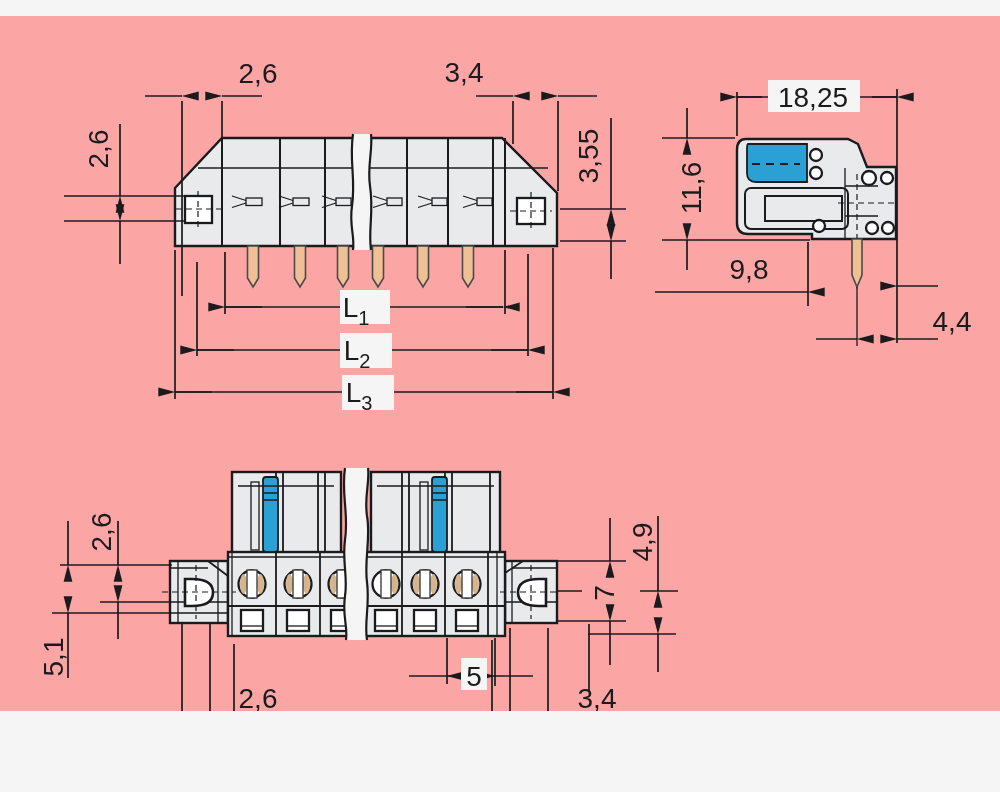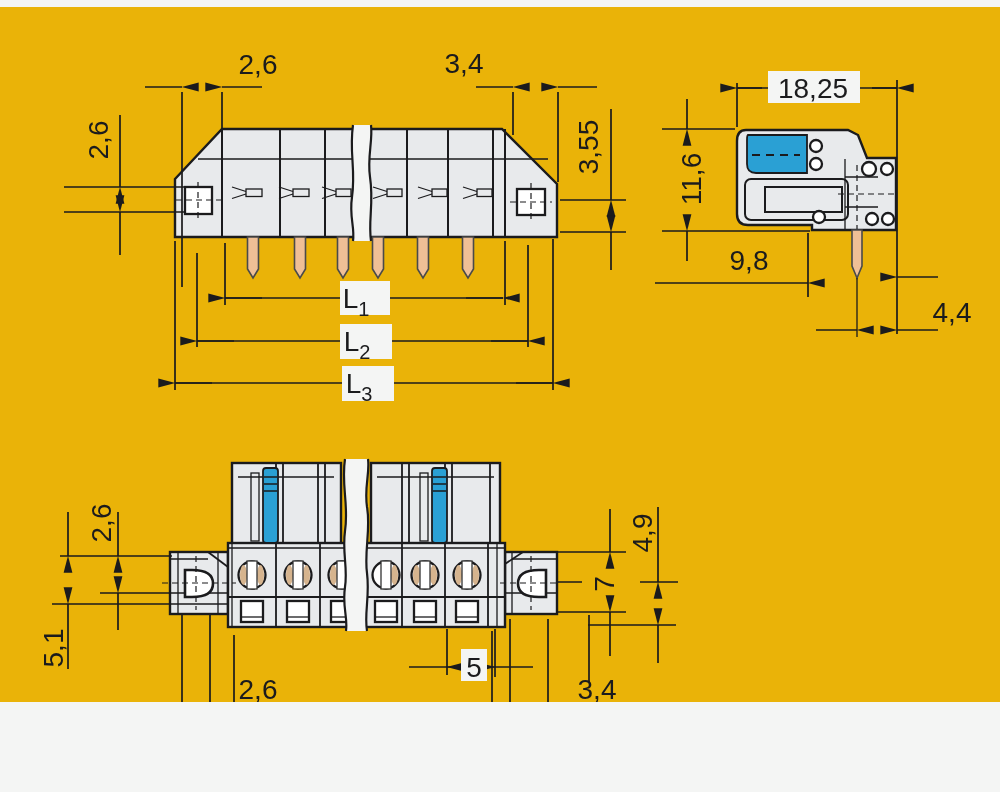--- a/index.html
+++ b/index.html
@@ -1,16 +1,16 @@
 <!DOCTYPE html>
 <html><head>
 <meta charset="utf-8">
 <style>
   html,body{margin:0;padding:0;background:#f4f5f4;}
-  .stage{width:1000px;height:695px;position:relative;margin:7px auto;background:#eab308;overflow:hidden;}
+  .stage{width:1000px;height:695px;position:relative;margin:16px auto;background:#fca5a5;overflow:hidden;}
   svg{display:block;}
   svg text{font-family:"Liberation Sans", sans-serif;font-size:28px;fill:#1b1b1d;}
   .sub{font-size:20px;}
   .body{fill:#e8eaec;stroke:#1b1b1d;stroke-width:2.4;}
   .bodyln{fill:none;stroke:#1b1b1d;stroke-width:2;}
   .thin{fill:none;stroke:#1b1b1d;stroke-width:1.3;}
   .med{fill:none;stroke:#1b1b1d;stroke-width:1.8;}
   .white{fill:#ffffff;stroke:#1b1b1d;stroke-width:2.3;}
   .hole{fill:#ffffff;stroke:#1b1b1d;stroke-width:2.6;}
   .blue{fill:#2aa0d4;stroke:#1b1b1d;stroke-width:1.8;}

